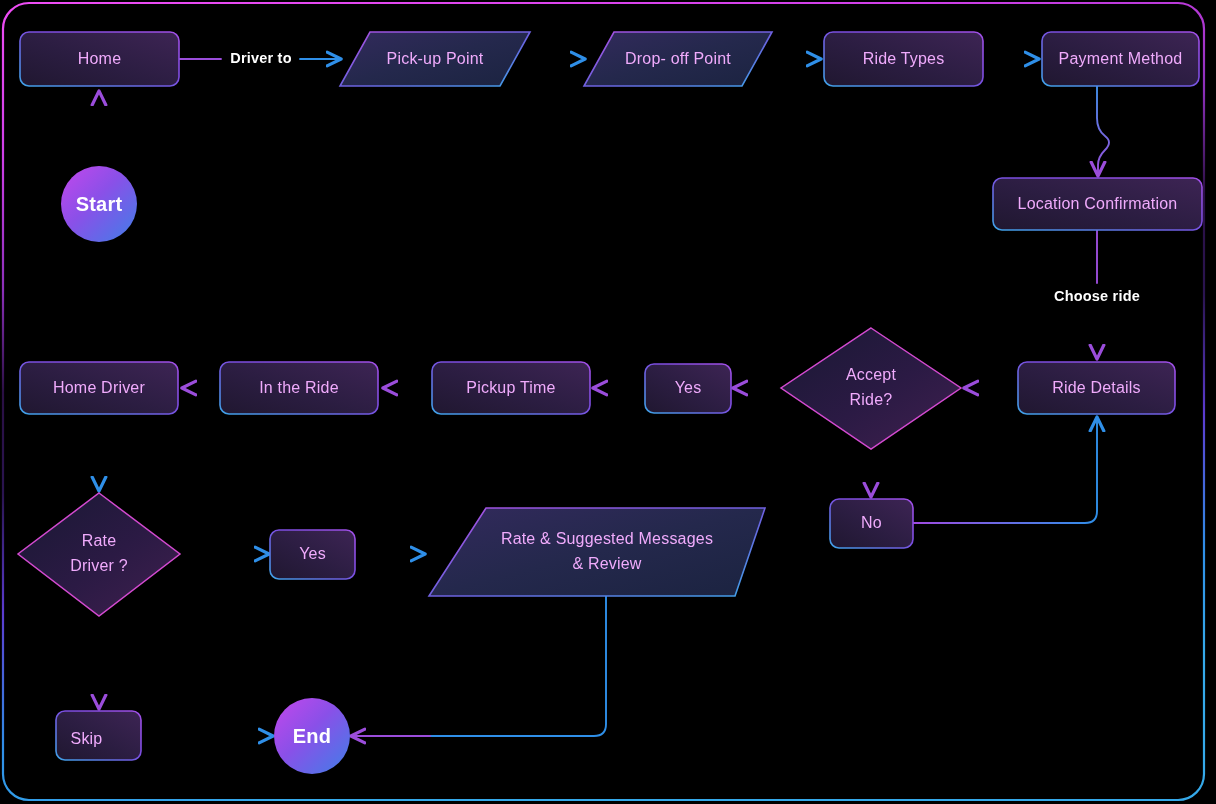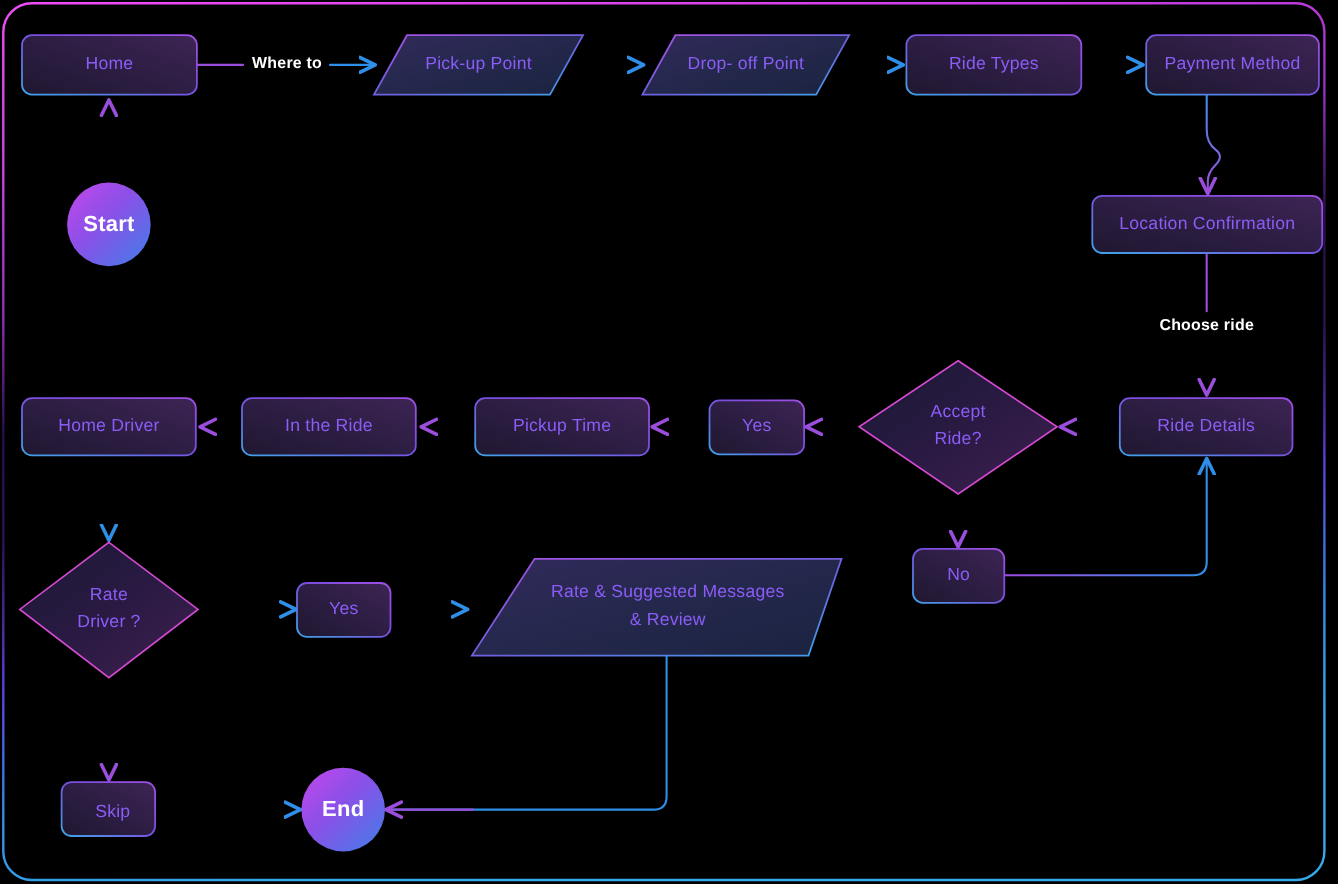--- a/index.html
+++ b/index.html
@@ -9,21 +9,21 @@
     position:relative;
   }
   #stage{position:absolute;left:0;top:0;width:1216px;height:804px;}
   svg#canvas{position:absolute;left:0;top:0;width:1216px;height:804px;}
 
   
   .nodelabel{
     position:absolute;
     display:flex;align-items:center;justify-content:center;
     text-align:center;
-    color:#8b5cf6;
+    color:#f0abfc;
     font-size:16px;
     font-family:"Liberation Sans", sans-serif;
     letter-spacing:.2px;
     line-height:1.55;
     pointer-events:none;
     white-space:pre-line;
   }
   .terminator-label{
     font-weight:bold;
     font-size:20px;
@@ -233,19 +233,19 @@
   <div class="nodelabel" style="left:830px; top:499px; width:83px;  height:49px;">No</div>
   <div class="nodelabel" style="left:645px; top:364px; width:86px;  height:49px;">Yes</div>
   <div class="nodelabel" style="left:432px; top:362px; width:158px; height:52px;">Pickup Time</div>
   <div class="nodelabel" style="left:220px; top:362px; width:158px; height:52px;">In the Ride</div>
   <div class="nodelabel" style="left:20px; top:362px; width:158px; height:52px;">Home Driver</div>
   <div class="nodelabel" style="left:39px; top:524px; width:120px; height:60px;">Rate
 Driver ?</div>
   <div class="nodelabel" style="left:270px; top:530px; width:85px;  height:49px;">Yes</div>
   <div class="nodelabel" style="left:467px; top:522px; width:280px; height:60px;">Rate &amp; Suggested Messages
 &amp; Review</div>
-  <div class="nodelabel" style="left:60px;  top:711px; width:85px;  height:57px;">Skip</div>
+  <div class="nodelabel" style="left:44px;  top:711px; width:85px;  height:57px;">Skip</div>
   <div class="nodelabel terminator-label" style="left:274px; top:698px; width:76px; height:76px;">End</div>
 
-  <div class="edgelabel" style="left:220px; top:50px; width:82px;">Where to</div>
+  <div class="edgelabel" style="left:220px; top:50px; width:82px;">Driver to</div>
   <div class="edgelabel" style="left:1037px; top:288px; width:120px;">Choose ride</div>
 
 </div>
 
 </body></html>

